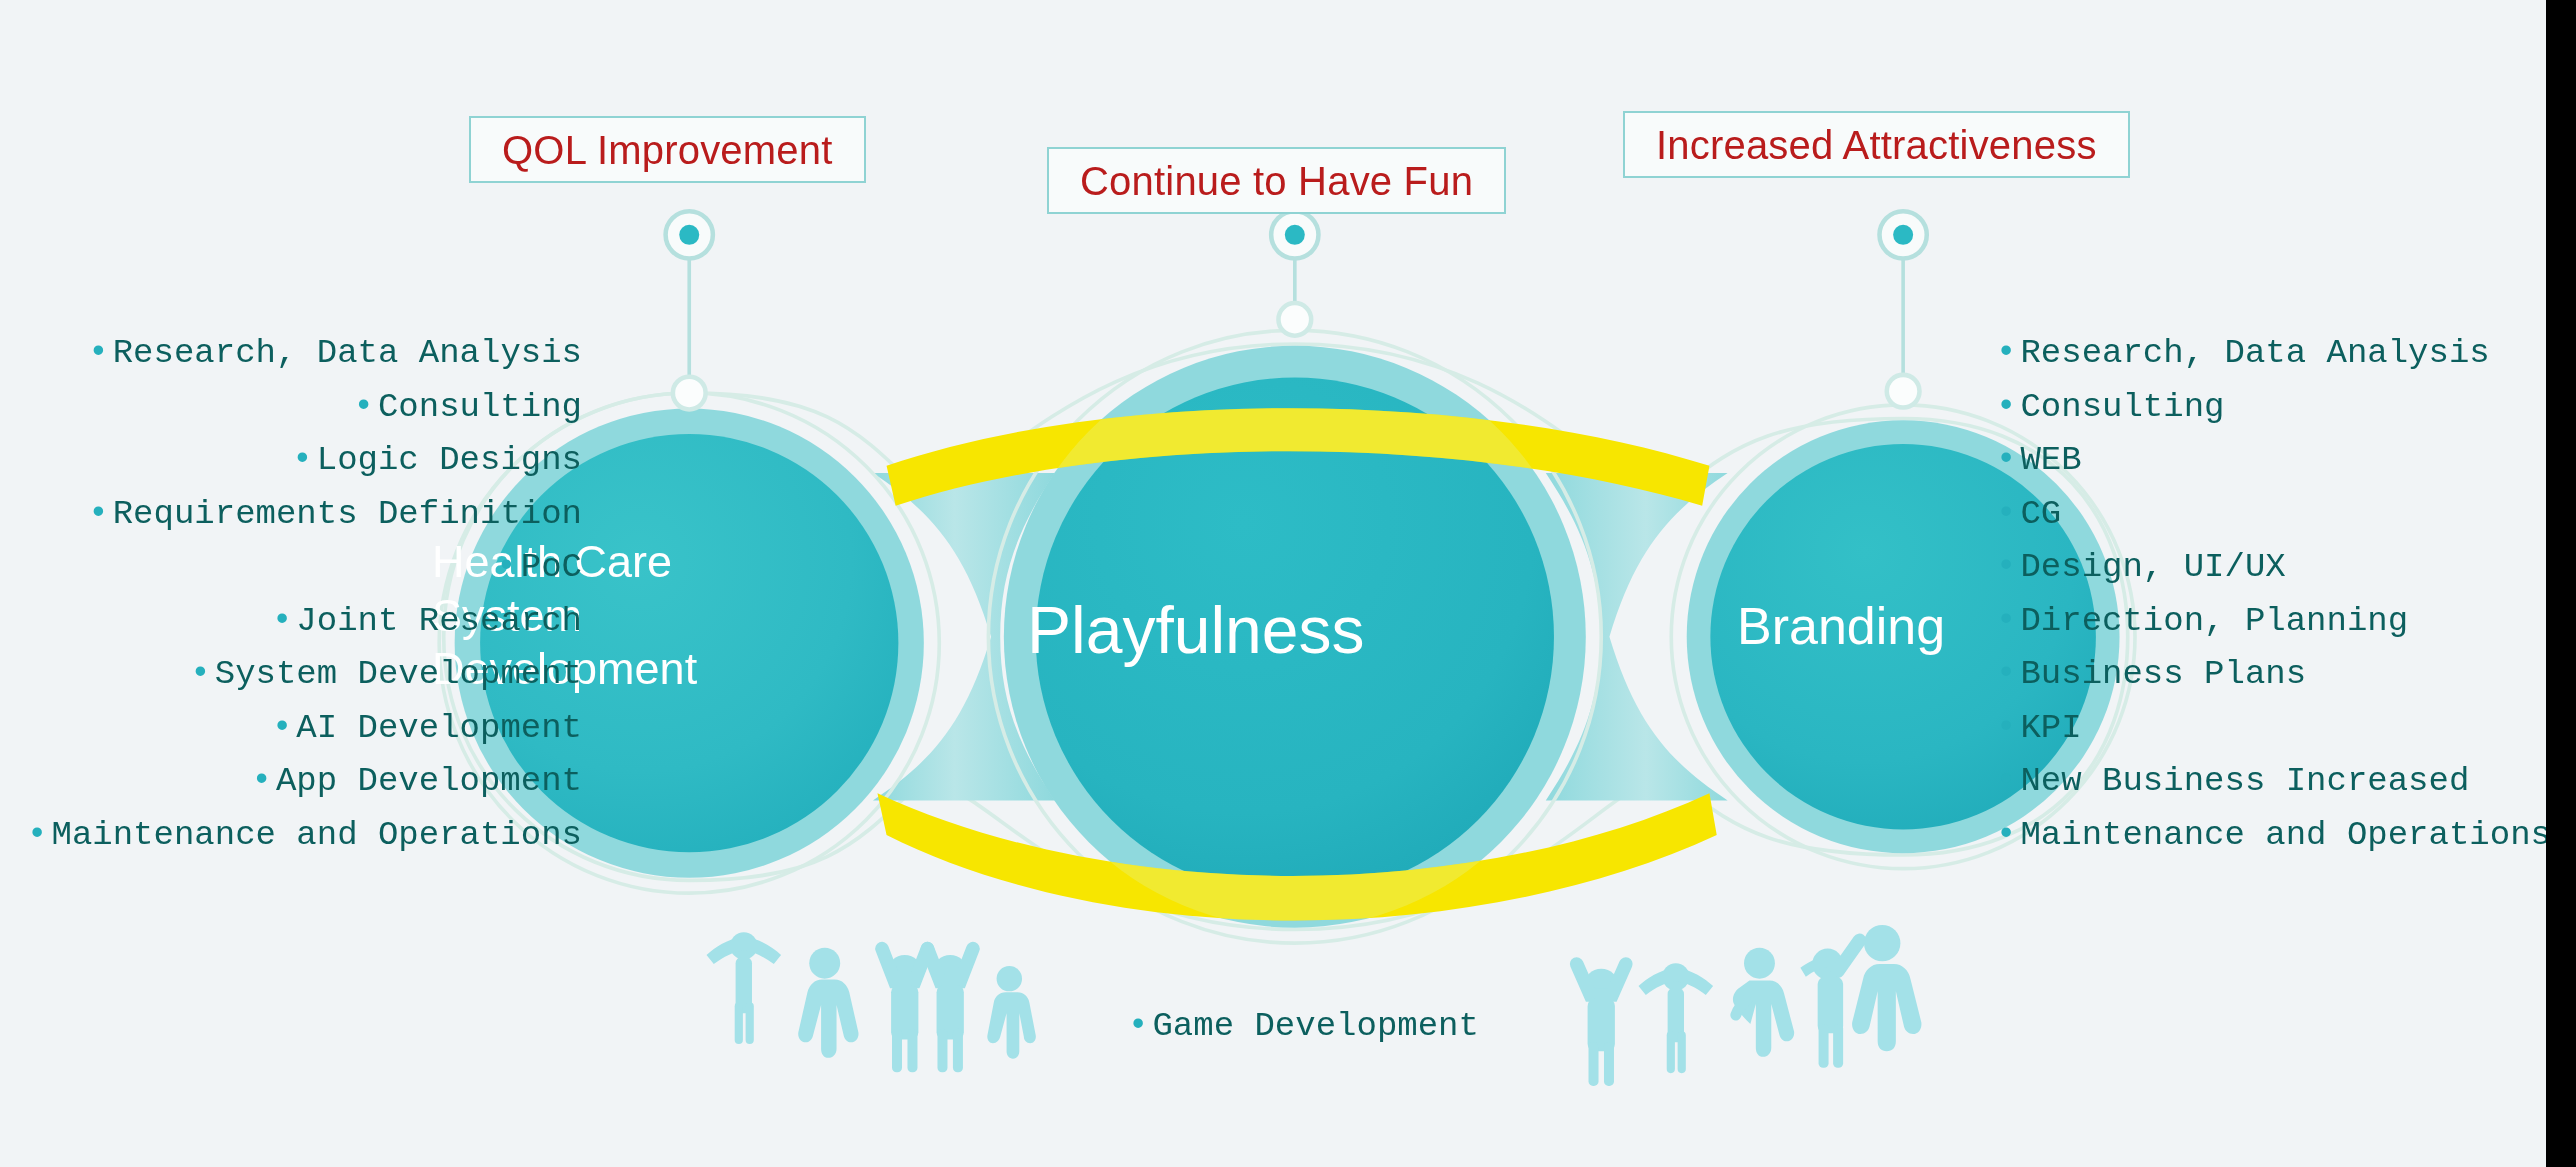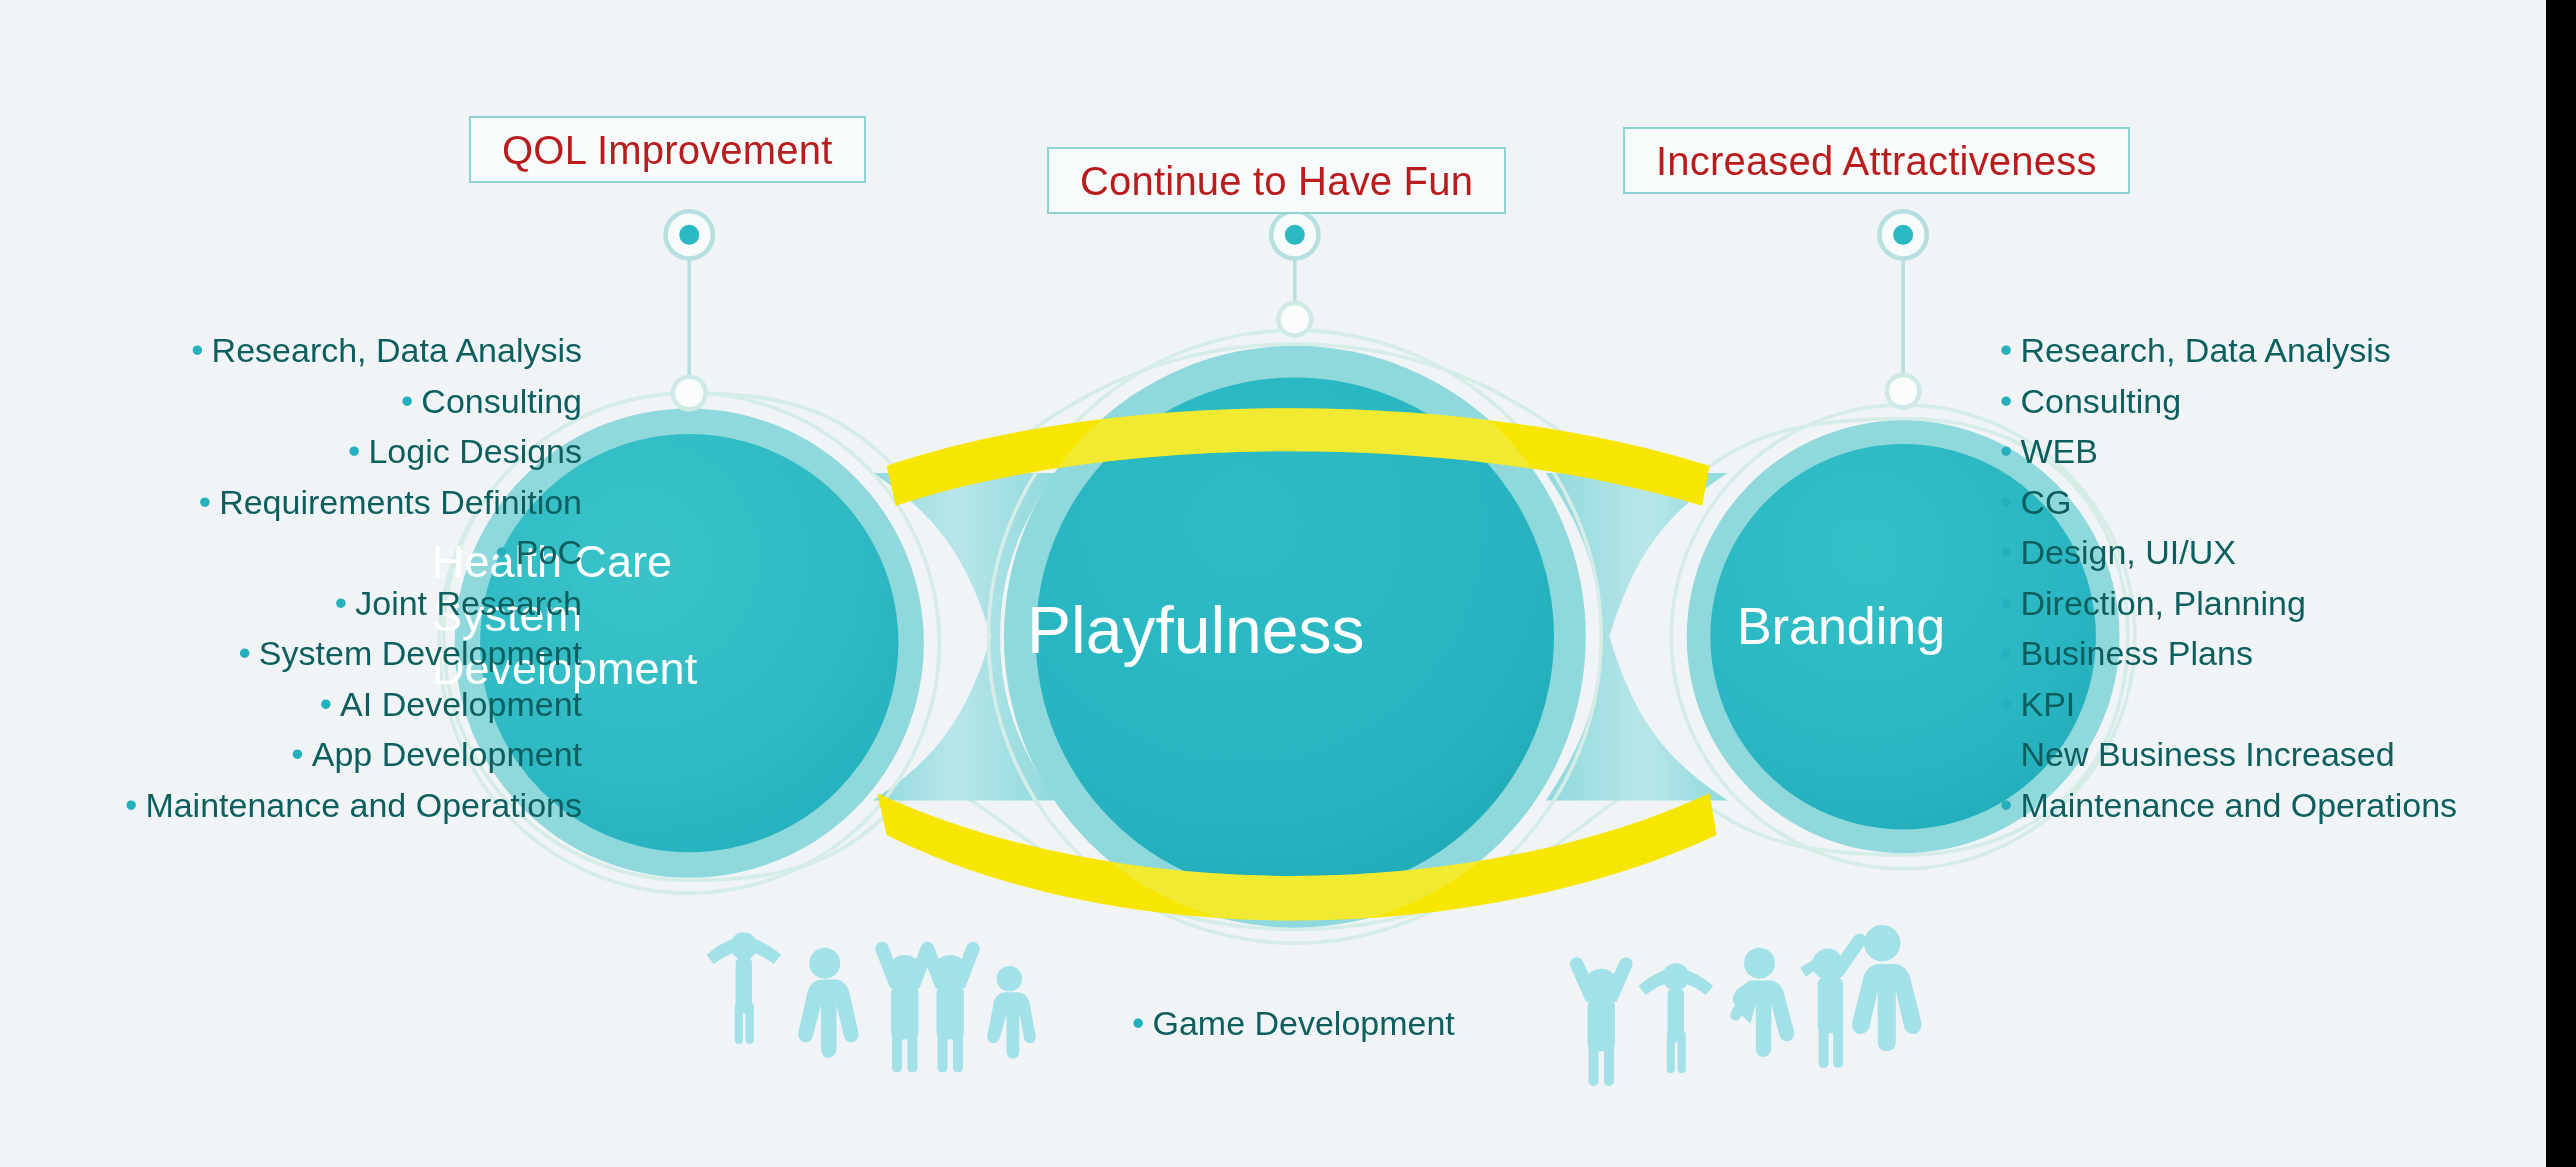--- a/index.html
+++ b/index.html
@@ -46,21 +46,21 @@
     white-space: nowrap;
   }
   .callout-text {
     color: #b91c1c;
     font-size: 40px;
     line-height: 1;
     letter-spacing: 0.2px;
   }
   #callout-qol        { left: 469px;  top: 116px; }
   #callout-fun        { left: 1047px; top: 111px; margin-top: 36px; }
-  #callout-attractive { left: 1623px; top: 127px; }
+  #callout-attractive { left: 1623px; top: 111px; }
 
   
   .bullet-list {
     position: absolute;
     display: flex;
     flex-direction: column;
     gap: 15.5px;
   }
   #list-left  { left: 0px;    top: 332px; width: 582px; align-items: flex-end;  }
   #list-right { left: 2000px; top: 332px; width: 576px; align-items: flex-start;}
@@ -75,20 +75,21 @@
   .bullet-dot {
     color: #25b0bd;
     font-size: 35px;
     line-height: 1;
     flex: none;
   }
   .bullet-label {
     color: #0c5f5e;
     font-size: 34px;
     line-height: 1;
+    font-family: Liberation Mono, monospace;
   }
 
   
   .node-caption {
     position: absolute;
     color: #ffffff;
     text-align: left;
     line-height: 1.19;
     pointer-events: none;
   }

